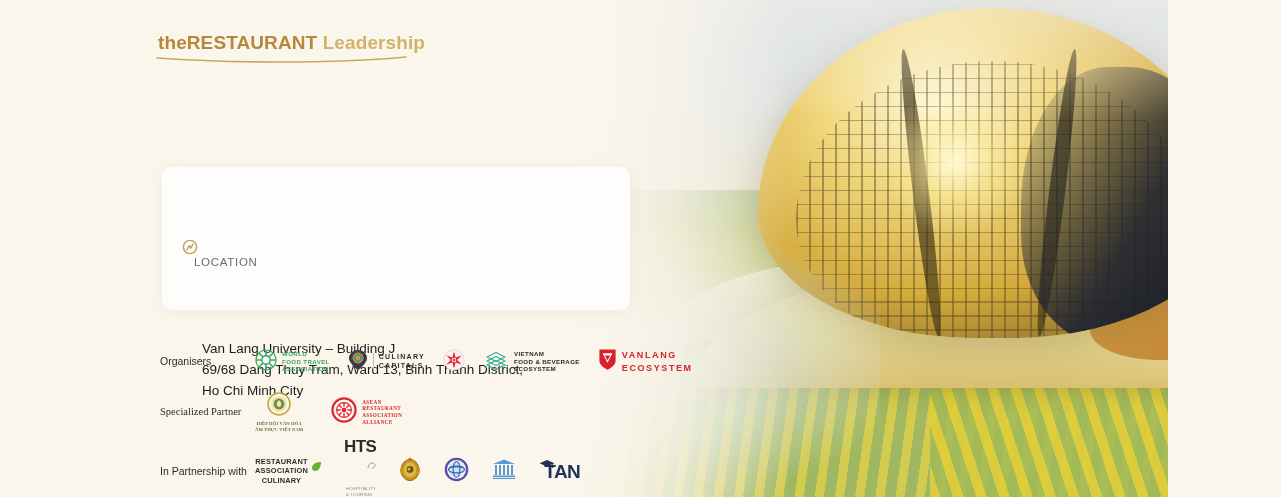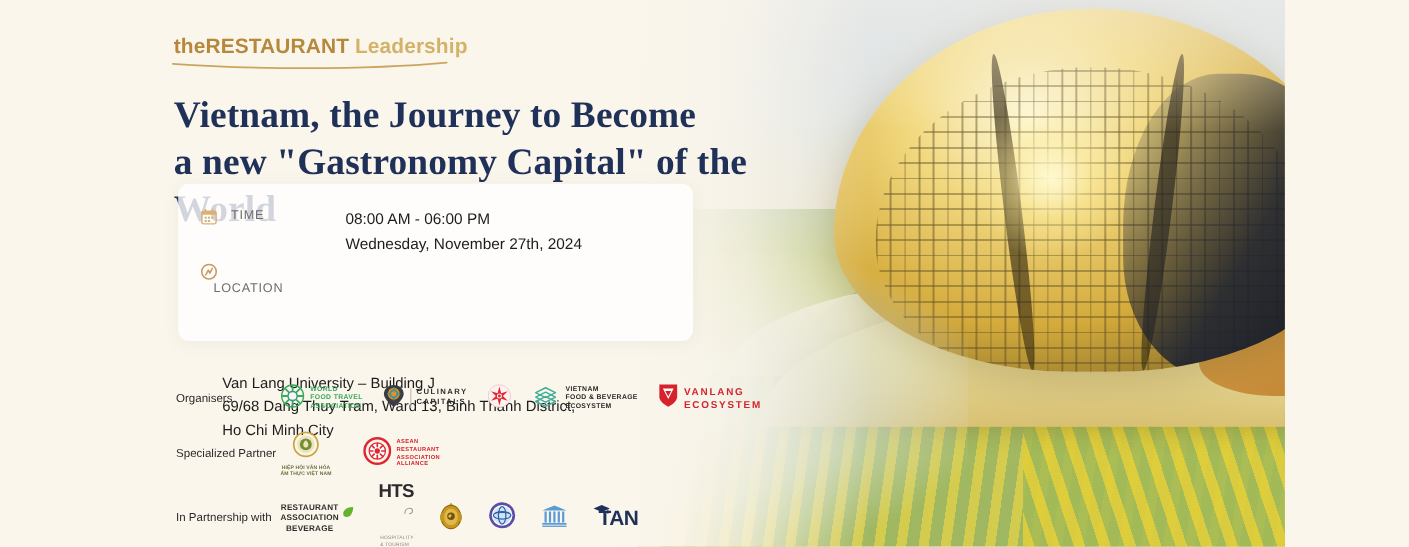--- a/index.html
+++ b/index.html
@@ -158,21 +158,21 @@
   .logorow{position:absolute;left:160px;display:flex;align-items:center;}
   .logorow .rowlabel{
     width:95px;flex:0 0 95px;font-size:10.5px;color:#2b2b2b;line-height:1.2;
   }
   .logos{display:flex;align-items:center;gap:18px;}
   .logo{display:flex;align-items:center;gap:5px;}
   .logo .mark{flex:0 0 auto;display:block;}
   .logo .wordmark{font-size:6.2px;line-height:1.25;letter-spacing:.35px;font-weight:700;}
 
   .r-org{top:348px;}
-  .r-spec{top:392px;}
+  .r-spec{top:392px;font-family:Liberation Serif, serif;}
   .r-part{top:438px;}
 
   .w-green{color:#3aa85f;}
   .w-dark{color:#2e2e2e;}
   .w-teal{color:#2f9e86;}
   .w-red{color:#d6232b;}
   .w-olive{color:#6d6b3c;}
 
   .hts{font-size:17px;font-weight:800;color:#2b2b2b;letter-spacing:-.6px;line-height:1;}
   .hts-sub{font-size:4.4px;color:#8a8a8a;line-height:1.3;letter-spacing:.2px;}
@@ -208,45 +208,23 @@
 
     <div class="brand">
       <div class="brand-text"><span class="brand-a">theRESTAURANT</span><span class="brand-b"> Leadership</span></div>
       <div class="brand-swoosh">
         <svg width="258" height="10" viewBox="0 0 258 10">
           <path d="M1 3 C 70 8, 175 9, 250 2" stroke="#cba55e" stroke-width="1.6" fill="none" stroke-linecap="round"></path>
         </svg>
       </div>
     </div>
 
-    <h1 class="headline">
-      <span class="l1">Vietnam, the Journey to Become</span>
-      <span class="l2">a new "Gastronomy Capital" of the World</span>
-    </h1>
 
     <div class="infocard">
 
-      <div class="row time">
-        <span class="ico">
-          <svg width="16" height="16" viewBox="0 0 16 16">
-            <rect x="1.5" y="3" width="13" height="11.5" rx="1.6" fill="none" stroke="#d9b177" stroke-width="1.3"></rect>
-            <rect x="1.5" y="3" width="13" height="3.2" fill="#d9b177"></rect>
-            <line x1="4.8" y1="1.4" x2="4.8" y2="4" stroke="#d9b177" stroke-width="1.3" stroke-linecap="round"></line>
-            <line x1="11.2" y1="1.4" x2="11.2" y2="4" stroke="#d9b177" stroke-width="1.3" stroke-linecap="round"></line>
-            <rect x="4" y="8" width="2" height="1.8" fill="#d9b177"></rect>
-            <rect x="7" y="8" width="2" height="1.8" fill="#d9b177"></rect>
-            <rect x="10" y="8" width="2" height="1.8" fill="#d9b177"></rect>
-            <rect x="4" y="11" width="2" height="1.8" fill="#d9b177"></rect>
-            <rect x="7" y="11" width="2" height="1.8" fill="#d9b177"></rect>
-          </svg>
-        </span>
-        <span class="rlabel">TIME</span>
-        <span class="rvalue big">08:00 AM - 06:00 PM
-Wednesday, November 27th, 2024</span>
-      </div>
 
       <div class="row loc">
         <span class="ico">
           <svg width="16" height="16" viewBox="0 0 16 16">
             <circle cx="8" cy="8" r="6.6" fill="none" stroke="#c89a5e" stroke-width="1.4"></circle>
             <path d="M5 11 L7.3 6.6 L8.8 9.2 L11 5" fill="none" stroke="#c89a5e" stroke-width="1.4" stroke-linecap="round" stroke-linejoin="round"></path>
           </svg>
         </span>
         <span class="rlabel">LOCATION</span>
         <span class="rvalue">Van Lang University – Building J
@@ -387,21 +365,21 @@
       </span>
     </div>
 
     <div class="logorow r-part">
       <span class="rowlabel">In Partnership with</span>
       <span class="logos" style="gap:22px;">
 
         <span class="logo">
           <span class="wordmark w-dark" style="white-space:pre-line;font-size:7.4px;text-align:center;line-height:1.3;letter-spacing:.2px;">RESTAURANT
 ASSOCIATION
-BEVERAGE</span>
+CULINARY</span>
           <span class="mark" style="margin-left:-2px;margin-top:-8px;">
             <svg width="11" height="11" viewBox="0 0 11 11">
               <path d="M10 1 C4 1 1 4 1 7 C1 9 2.4 10 4.2 10 C7.4 10 10 6.6 10 1 Z" fill="#64b22e"></path>
             </svg>
           </span>
         </span>
 
         <span class="logo" style="gap:2px;align-items:flex-end;flex-direction:column;">
           <span class="hts">HTS</span>
           <span class="mark" style="margin-bottom:9px;margin-left:-3px;">

